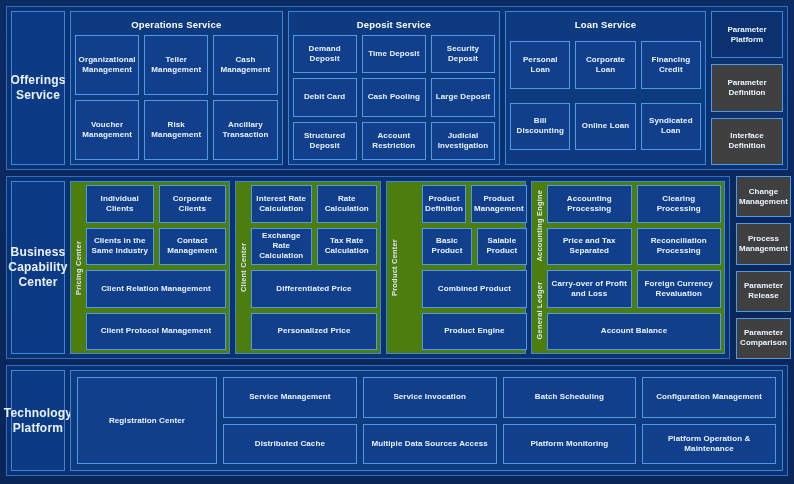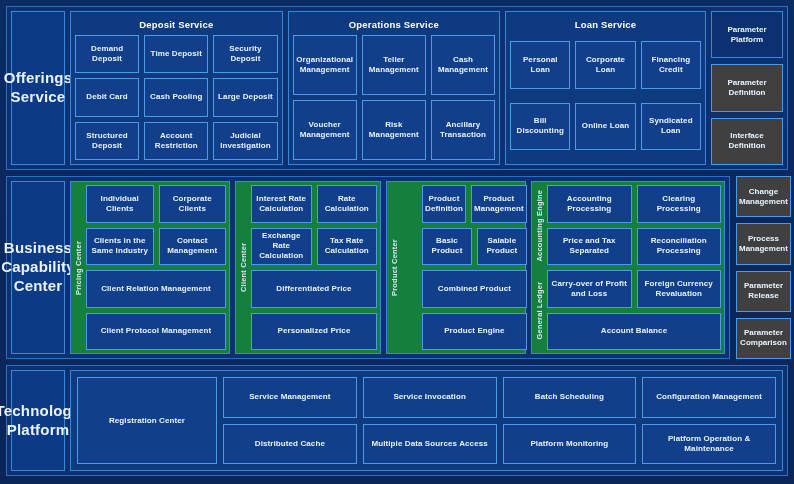--- a/index.html
+++ b/index.html
@@ -29,21 +29,21 @@
     background:#0c3170;
     box-sizing:border-box;
     display:flex;
     gap:5px;
     padding:4px;
   }
   .sidelabel{
     border:1px solid #3a86d8;
     background:#0d3a84;
     color:#eaf3ff;
-    font-size:15px;
+    font-size:12px;
     font-weight:bold;
     letter-spacing:.2px;
     display:flex;align-items:center;justify-content:center;
     text-align:center;
     box-sizing:border-box;
     line-height:1.25;
     padding:2px;
   }
   .group{
     border:1px solid #3a86d8;
@@ -112,21 +112,21 @@
   }
   .param-head{
     background:#0c3170;border:1px solid #3a86d8;
   }
   
   .ops-grid{grid-template-columns:repeat(3,1fr);grid-template-rows:repeat(2,1fr);}
   
   .mid-wrap{display:flex;gap:5px;flex:1;}
   .lane{
     border:1px solid #3a86d8;
-    background:#15803d;
+    background:#4d7c0f;
     display:flex;
     box-sizing:border-box;
     padding:3px;
     gap:3px;
   }
   .lane-body{display:flex;flex-direction:column;gap:5px;flex:1;}
   .lane-row{display:flex;gap:5px;flex:1;}
   .lane-row .cell{flex:1;}
   .lane-pricing{width:160px;}
   .lane-client{width:146px;}
@@ -143,49 +143,49 @@
   }
 </style>
 </head>
 <body>
 
 <div id="root">
 
   <div class="row band" id="band-top">
 
     <div class="sidelabel side-top">Offerings Service</div>
+
+    <div class="group col-ops">
+      <div class="group-title">Operations Service</div>
+      <div class="cellgrid ops-grid" style="grid-template-rows:1fr 1fr;position:relative;">
+        <div class="cell">Organizational Management</div>
+        <div class="cell">Teller Management</div>
+        <div class="cell">Cash Management</div>
+        <div class="cell">Voucher Management</div>
+        <div class="cell">Risk Management</div>
+        <div class="cell">Ancillary Transaction</div>
+      </div>
+
+    </div>
 
     <div class="group col-dep">
       <div class="group-title">Deposit Service</div>
       <div class="cellgrid" style="grid-template-columns:repeat(3,1fr);grid-template-rows:repeat(3,1fr);">
         <div class="cell">Demand Deposit</div>
         <div class="cell">Time Deposit</div>
         <div class="cell">Security Deposit</div>
         <div class="cell">Debit Card</div>
         <div class="cell">Cash Pooling</div>
         <div class="cell">Large Deposit</div>
         <div class="cell">Structured Deposit</div>
         <div class="cell">Account Restriction</div>
         <div class="cell">Judicial Investigation</div>
       </div>
     </div>
 
-    <div class="group col-ops">
-      <div class="group-title">Operations Service</div>
-      <div class="cellgrid ops-grid" style="grid-template-rows:1fr 1fr;position:relative;">
-        <div class="cell">Organizational Management</div>
-        <div class="cell">Teller Management</div>
-        <div class="cell">Cash Management</div>
-        <div class="cell">Voucher Management</div>
-        <div class="cell">Risk Management</div>
-        <div class="cell">Ancillary Transaction</div>
-      </div>
-
-    </div>
-
     <div class="group col-loan">
       <div class="group-title">Loan Service</div>
       <div class="cellgrid" style="grid-template-columns:repeat(3,1fr);grid-template-rows:repeat(2,1fr);gap:14px 5px;padding:6px 0 10px 0;">
         <div class="cell">Personal Loan</div>
         <div class="cell">Corporate Loan</div>
         <div class="cell">Financing Credit</div>
         <div class="cell">Bill Discounting</div>
         <div class="cell">Online Loan</div>
         <div class="cell">Syndicated Loan</div>
       </div>

